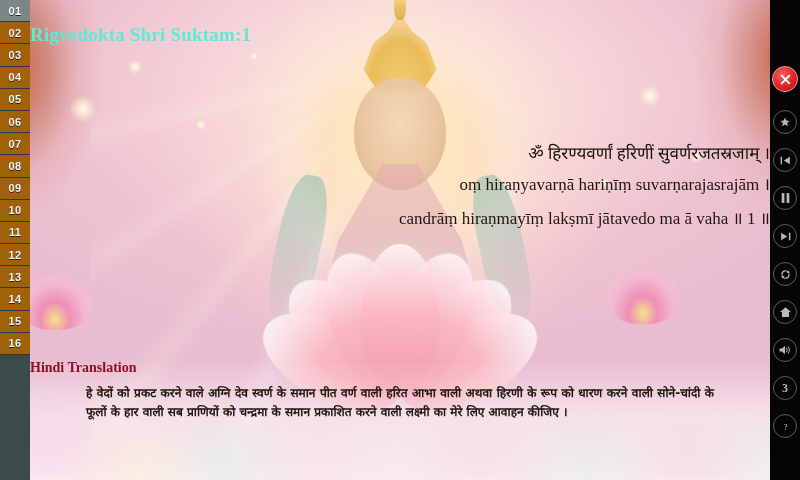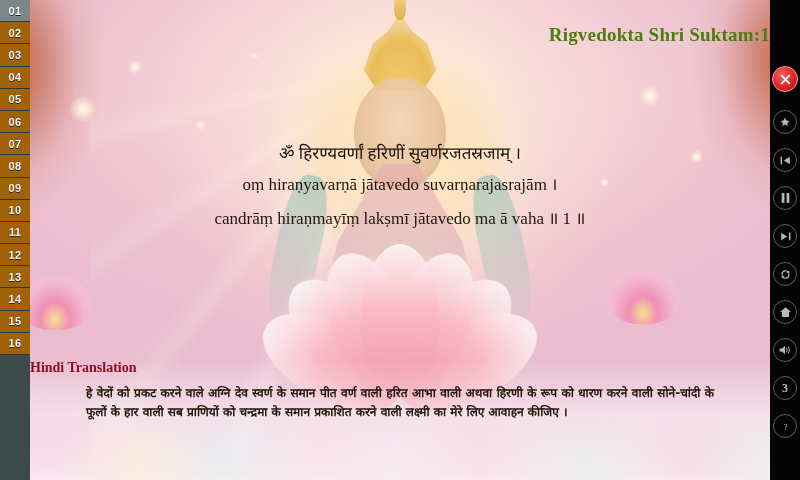--- a/index.html
+++ b/index.html
@@ -163,26 +163,26 @@
   .tool-btn.close{
     border-color:#ff9a9a;
     background:radial-gradient(circle at 38% 32%, #f4605e 0%, #d81f1f 62%, #a61313 100%);
     color:#ffffff;width:24px;height:24px;
   }
   .tool-btn.badge{font-size:12px;font-weight:bold;font-family:"Liberation Serif",serif;color:#b9b9b9;}
 
   
   .content{position:absolute;left:30px;right:30px;top:0;bottom:0;z-index:4;}
   .title{
-    position:absolute;top:24px;left:0;right:0;text-align:right;
+    position:absolute;top:24px;left:0;right:0;text-align:left;
     font-family:"Liberation Serif", serif;
-    font-size:19px;font-weight:bold;color:#4d7c0f;
+    font-size:19px;font-weight:bold;color:#5eead4;
     letter-spacing:.2px;
   }
-  .verse{position:absolute;left:0;right:0;top:142px;text-align:center;}
+  .verse{position:absolute;left:0;right:0;top:142px;text-align:right;}
   .v-dev{
     font-family:"Liberation Serif","DejaVu Sans", serif;
     font-size:17px;color:#1a1208;line-height:1.45;margin:0 0 6px 0;
   }
   .v-iast{
     font-family:"Liberation Serif","DejaVu Serif", serif;
     font-size:17px;color:#20160c;line-height:1.45;margin:0 0 10px 0;
   }
   .hindi-head{
     position:absolute;left:0;right:0;top:360px;text-align:left;
@@ -362,21 +362,21 @@
       </svg>
     </div>
 
   </div>
 
   <div class="content">
     <div class="title">Rigvedokta Shri Suktam:1</div>
 
     <div class="verse">
       <div class="v-dev">ॐ हिरण्यवर्णां हरिणीं सुवर्णरजतस्रजाम् ।</div>
-      <div class="v-iast">oṃ hiraṇyavarṇā jātavedo suvarṇarajasrajām ।</div>
+      <div class="v-iast">oṃ hiraṇyavarṇā hariṇīṃ suvarṇarajasrajām ।</div>
       <div class="v-iast">candrāṃ hiraṇmayīṃ lakṣmī jātavedo ma ā vaha ॥ 1 ॥</div>
     </div>
 
     <div class="hindi-head">Hindi Translation</div>
     <div class="hindi-body">हे वेदों को प्रकट करने वाले अग्नि देव स्वर्ण के समान पीत वर्ण वाली हरित आभा वाली अथवा हिरणी के रूप को धारण करने वाली सोने-चांदी के फूलों के हार वाली सब प्राणियों को चन्द्रमा के समान प्रकाशित करने वाली लक्ष्मी का मेरे लिए आवाहन कीजिए ।</div>
   </div>
 
 </div>
 
 </body></html>

